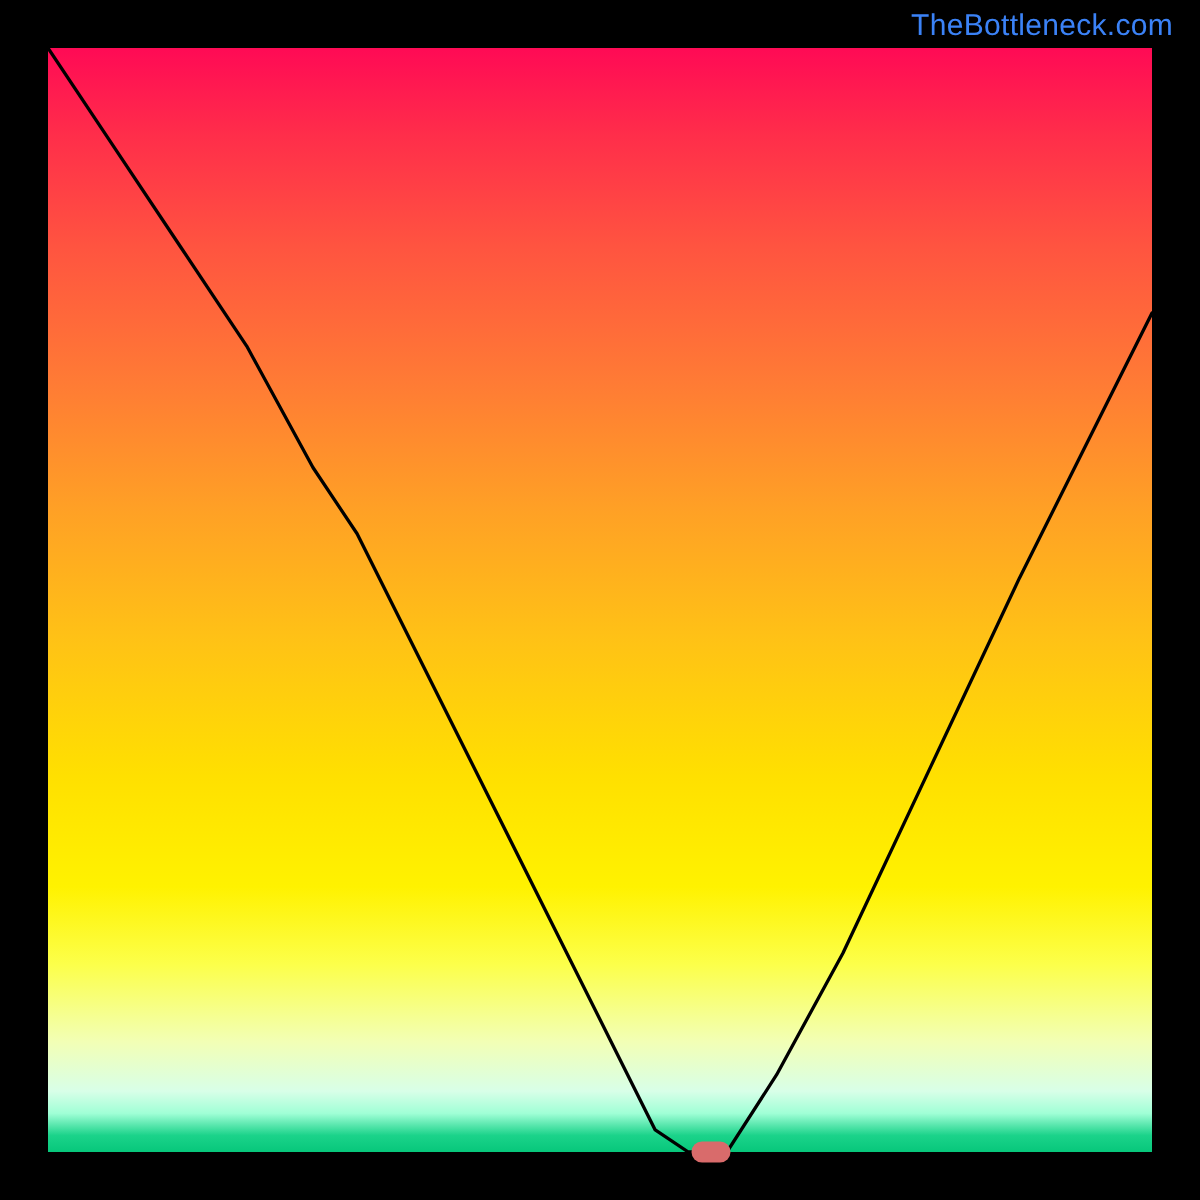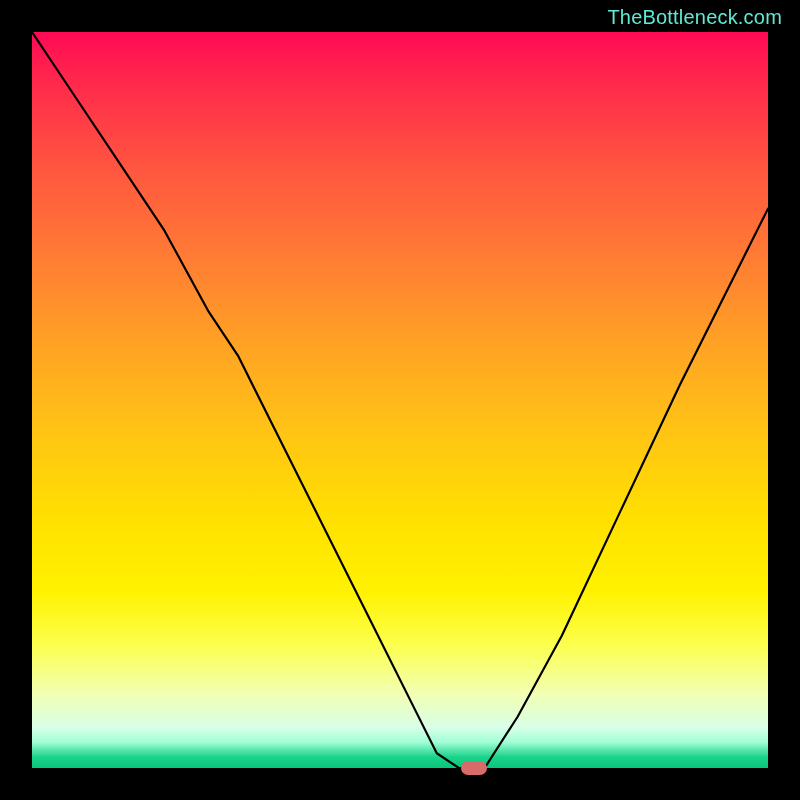--- a/index.html
+++ b/index.html
@@ -53,21 +53,21 @@
     position: absolute;
     width: 26px;
     height: 14px;
     border-radius: 10px;
     transform: translate(-50%, -50%);
   }
   .watermark {
     position: absolute;
     top: 6px;
     right: 18px;
-    color: #5eead4;
+    color: #3b82f6;
     font-size: 20px;
     font-weight: 500;
     letter-spacing: 0.2px;
   }
 </style>
 </head>
 <body>
 <div class="frame">
   <div class="plot">
     <svg class="curve" viewBox="0 0 736 736" preserveAspectRatio="none" id="curve-svg">

